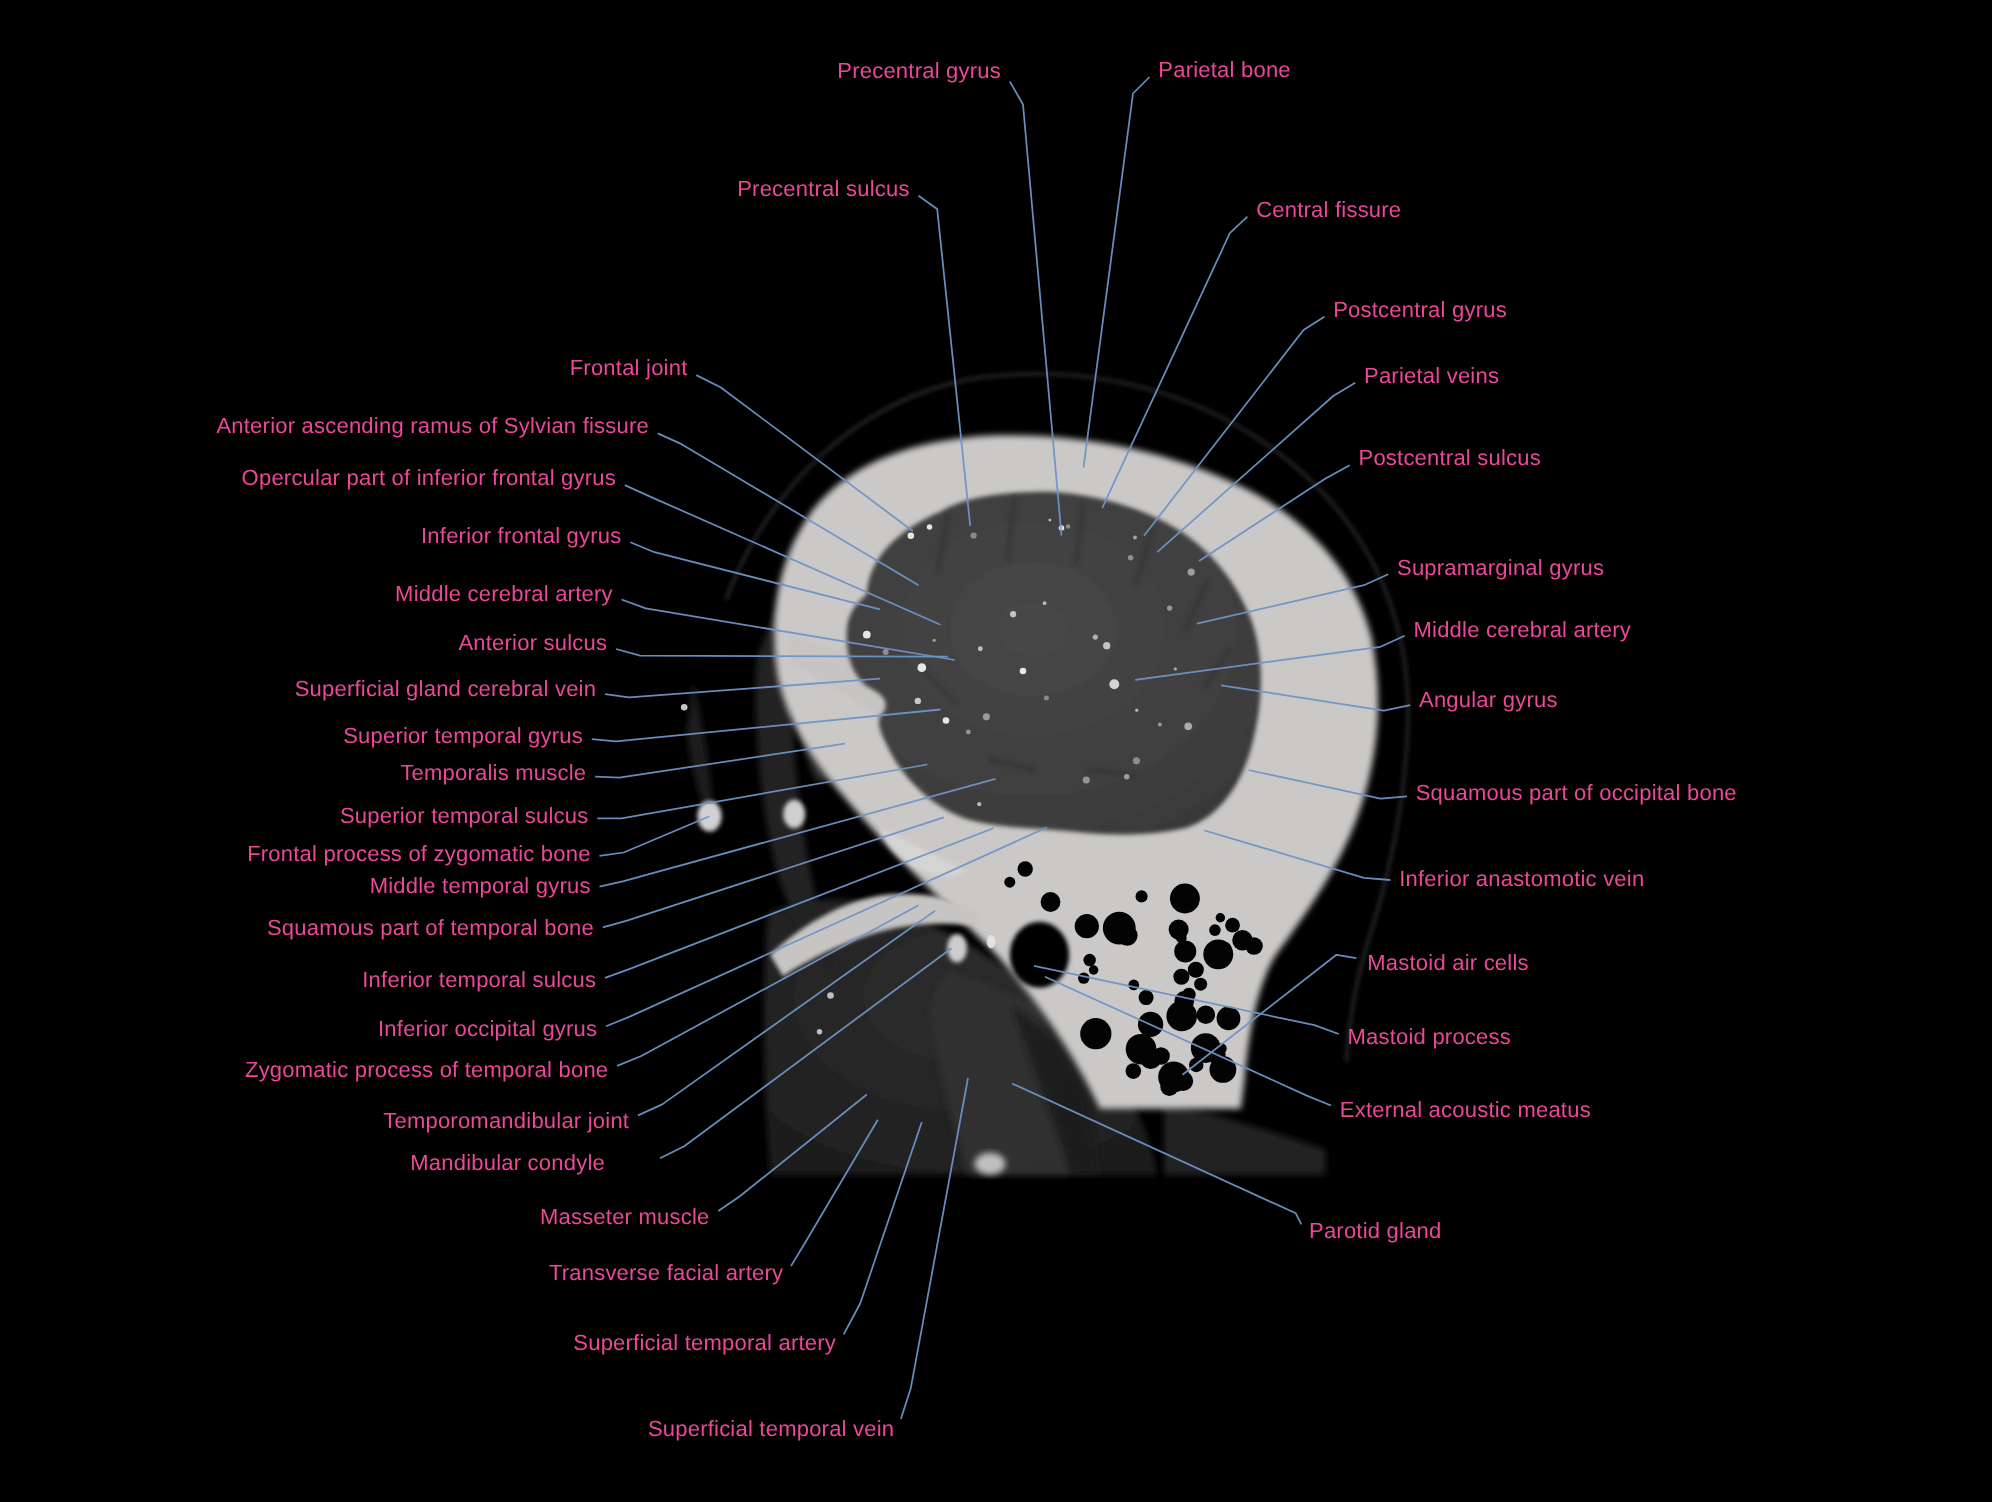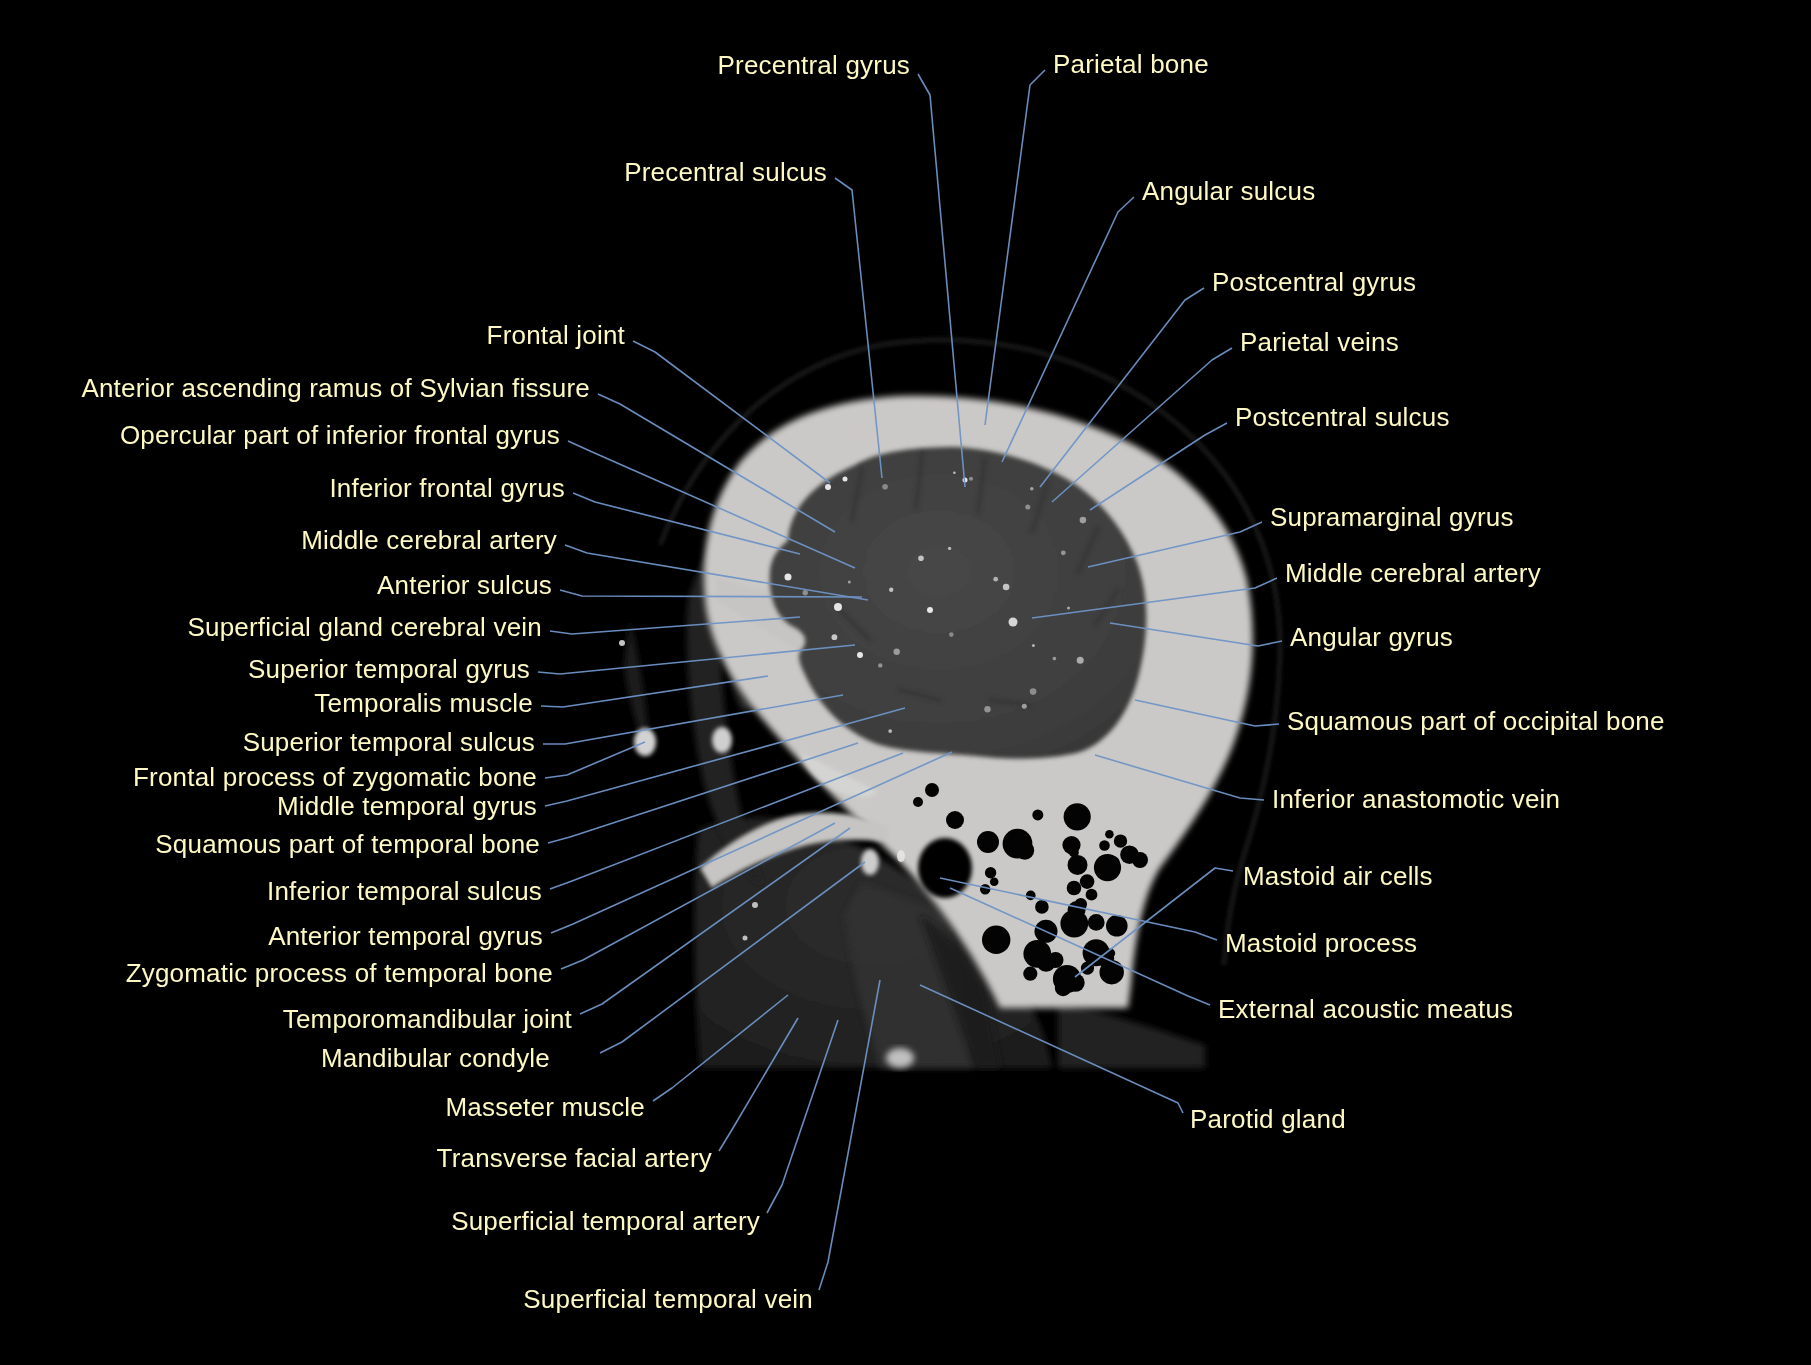--- a/index.html
+++ b/index.html
@@ -6,22 +6,22 @@
   .stage{
     position:relative;
     width:1811px;height:1365px;
     background:#000;
     overflow:hidden;
     font-family:"Liberation Sans", sans-serif;
   }
   #scan-svg{position:absolute;left:0;top:0;}
   .label{
     position:absolute;
-    color:#fef9c3;
-    font-size:26px;
+    color:#ec4899;
+    font-size:20px;
     line-height:30px;
     white-space:nowrap;
     letter-spacing:0.2px;
   }
   .label.right-col{text-align:left;}
   .label.left-col{text-align:right;}
 </style>
 </head>
 <body>
 
@@ -243,21 +243,21 @@
         <polyline points="719,1151 733,1128 798,1018" opacity="0.95"></polyline>
         <polyline points="767,1213 782,1185 838,1020" opacity="0.95"></polyline>
         <polyline points="819,1290 828,1262 880,980" opacity="0.95"></polyline>
       </g>
   </svg>
 
   <div id="labels">
       <div class="label left-col" style="top: 50px; right: 901px;">Precentral gyrus</div>
       <div class="label right-col" style="top: 49px; left: 1053px; text-align: center;">Parietal bone</div>
       <div class="label left-col" style="top: 157px; right: 984px;">Precentral sulcus</div>
-      <div class="label right-col" style="top: 176px; left: 1142px;">Angular sulcus</div>
+      <div class="label right-col" style="top: 176px; left: 1142px;">Central fissure</div>
       <div class="label right-col" style="top: 267px; left: 1212px;">Postcentral gyrus</div>
       <div class="label left-col" style="top: 320px; right: 1186px;">Frontal joint</div>
       <div class="label right-col" style="top: 327px; left: 1240px;">Parietal veins</div>
       <div class="label left-col" style="top: 373px; right: 1221px;">Anterior ascending ramus of Sylvian fissure</div>
       <div class="label right-col" style="top: 402px; left: 1235px;">Postcentral sulcus</div>
       <div class="label left-col" style="top: 420px; right: 1251px;">Opercular part of inferior frontal gyrus</div>
       <div class="label left-col" style="top: 473px; right: 1246px;">Inferior frontal gyrus</div>
       <div class="label right-col" style="top: 502px; left: 1270px;">Supramarginal gyrus</div>
       <div class="label left-col" style="top: 525px; right: 1254px;">Middle cerebral artery</div>
       <div class="label right-col" style="top: 558px; left: 1285px;">Middle cerebral artery</div>
@@ -267,21 +267,21 @@
       <div class="label left-col" style="top: 654px; right: 1281px;">Superior temporal gyrus</div>
       <div class="label left-col" style="top: 688px; right: 1278px;">Temporalis muscle</div>
       <div class="label right-col" style="top: 706px; left: 1287px;">Squamous part of occipital bone</div>
       <div class="label left-col" style="top: 727px; right: 1276px;">Superior temporal sulcus</div>
       <div class="label left-col" style="top: 762px; right: 1274px;">Frontal process of zygomatic bone</div>
       <div class="label left-col" style="top: 791px; right: 1274px;">Middle temporal gyrus</div>
       <div class="label right-col" style="top: 784px; left: 1272px;">Inferior anastomotic vein</div>
       <div class="label left-col" style="top: 829px; right: 1271px;">Squamous part of temporal bone</div>
       <div class="label left-col" style="top: 876px; right: 1269px;">Inferior temporal sulcus</div>
       <div class="label right-col" style="top: 861px; left: 1243px;">Mastoid air cells</div>
-      <div class="label left-col" style="top: 921px; right: 1268px;">Anterior temporal gyrus</div>
+      <div class="label left-col" style="top: 921px; right: 1268px;">Inferior occipital gyrus</div>
       <div class="label right-col" style="top: 928px; left: 1225px;">Mastoid process</div>
       <div class="label left-col" style="top: 958px; right: 1258px;">Zygomatic process of temporal bone</div>
       <div class="label right-col" style="top: 994px; left: 1218px;">External acoustic meatus</div>
       <div class="label left-col" style="top: 1004px; right: 1239px;">Temporomandibular joint</div>
       <div class="label left-col" style="top: 1043px; right: 1261px;">Mandibular condyle</div>
       <div class="label left-col" style="top: 1092px; right: 1166px;">Masseter muscle</div>
       <div class="label right-col" style="top: 1104px; left: 1190px;">Parotid gland</div>
       <div class="label left-col" style="top: 1143px; right: 1099px;">Transverse facial artery</div>
       <div class="label left-col" style="top: 1206px; right: 1051px;">Superficial temporal artery</div>
       <div class="label left-col" style="top: 1284px; right: 998px;">Superficial temporal vein</div>

